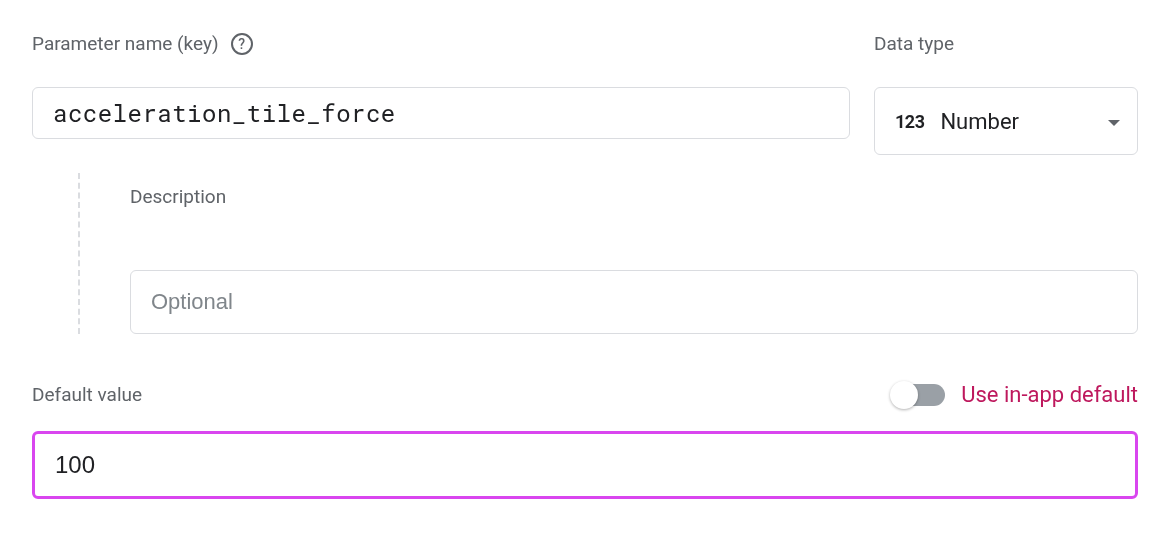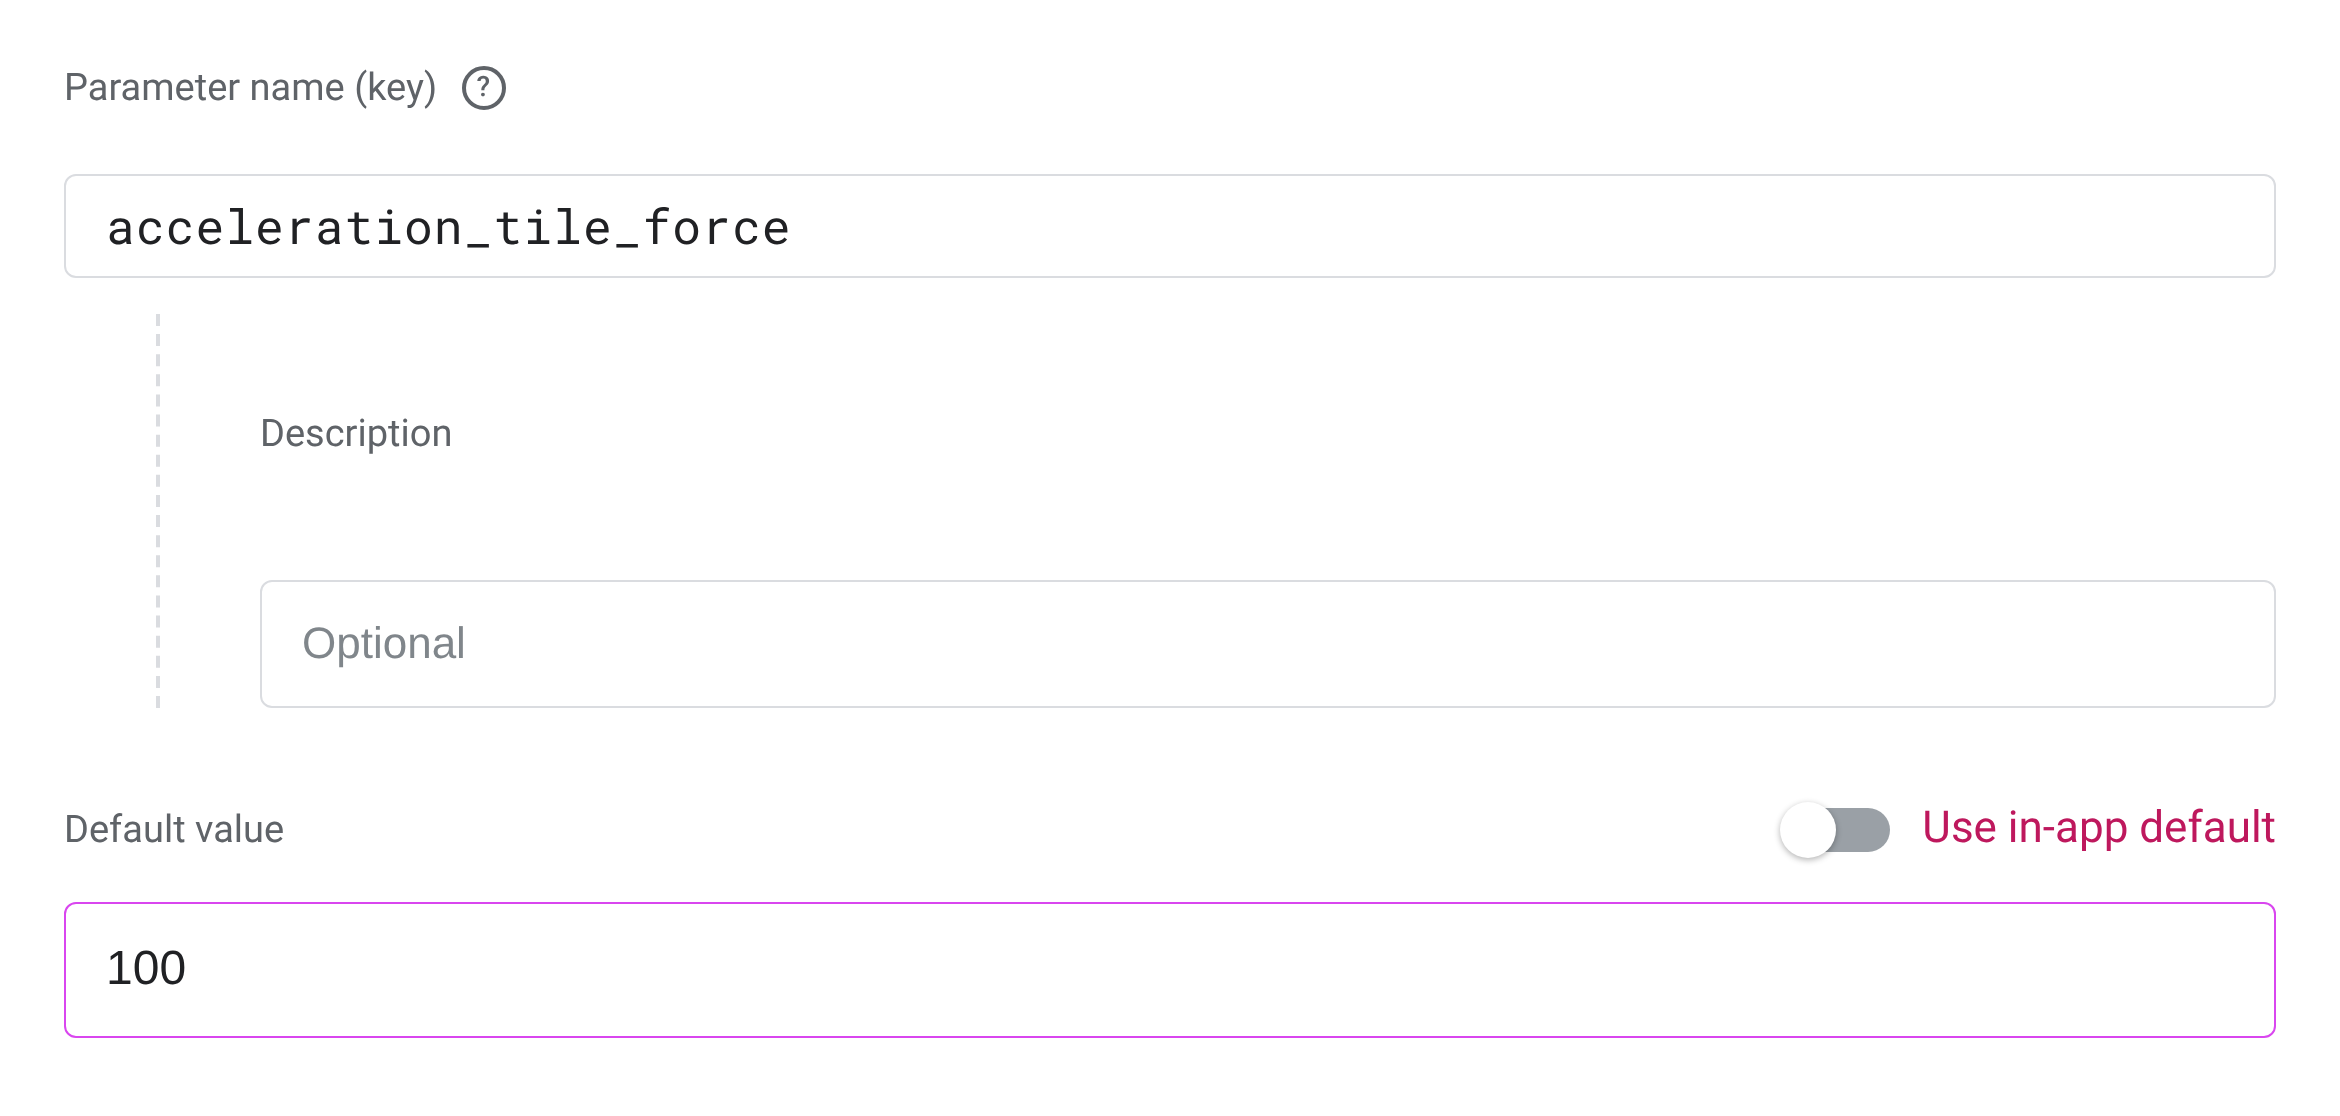--- a/index.html
+++ b/index.html
@@ -102,21 +102,20 @@
       border-left: 2px dashed #dadce0;
     }
     .description-group {
       flex: 1;
       padding-top: 12px;
     }
     .description-label {
       font-size: 19px;
       color: #5f6368;
       margin-bottom: 20px;
-      margin-top: 36px;
     }
     .description-input {
       width: 100%;
       height: 64px;
       border: 1px solid #dadce0;
       border-radius: 6px;
       padding: 0 20px;
       font-size: 22px;
       color: #5f6368;
       background: #fff;
@@ -161,40 +160,56 @@
       left: -3px;
       box-shadow: 0 1px 3px rgba(0,0,0,0.3);
     }
     .toggle-label {
       font-size: 22px;
       color: #be185d;
     }
     .default-input {
       width: 100%;
       height: 68px;
-      border: 1px solid #d946ef;
+      border: 3px solid #d946ef;
       border-radius: 6px;
       padding: 0 20px;
       font-size: 24px;
       color: #202124;
       background: #fff;
     }
   </style>
 </head>
 <body>
 
 <div class="top-row">
   <div class="field-group param-name-group">
     <div class="field-label">
       <span>Parameter name (key)</span>
       <span class="help-icon">?</span>
     </div>
     <input class="text-input" type="text" value="acceleration_tile_force" style="">
   </div>
 
+  <div class="field-group data-type-group">
+    <div class="field-label">
+      <span>Data type</span>
+    </div>
+    <div class="dropdown">
+      <div class="dropdown-content">
+        <span class="type-badge">123</span>
+        <span class="dropdown-label">Number</span>
+      </div>
+      <span class="dropdown-caret">
+        <svg width="14" height="8" viewBox="0 0 14 8" fill="none">
+          <path d="M1 1L7 7L13 1" fill="#5f6368"></path>
+        </svg>
+      </span>
+    </div>
+  </div>
 </div>
 
 <div class="indent-section">
   <div class="indent-line"></div>
   <div class="description-group">
     <div class="description-label">Description</div>
     <input class="description-input" type="text" placeholder="Optional" style="">
   </div>
 </div>
 

